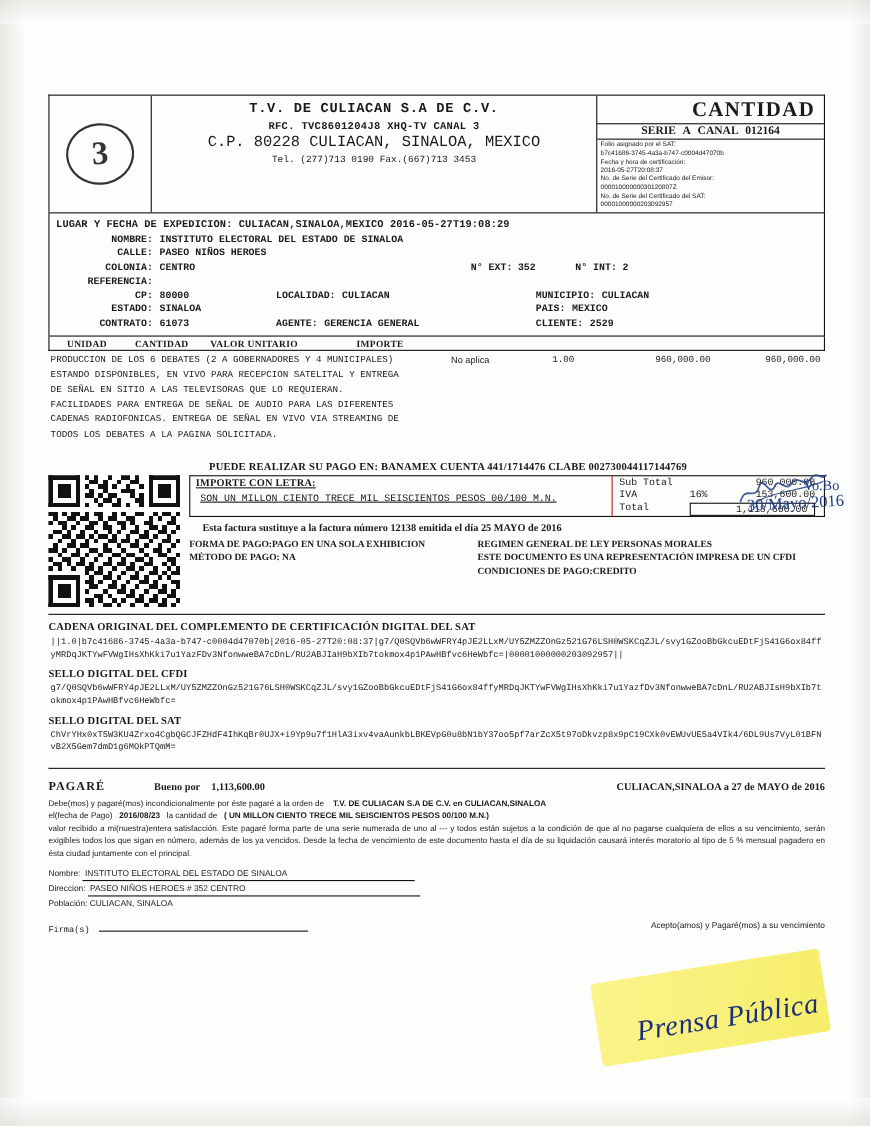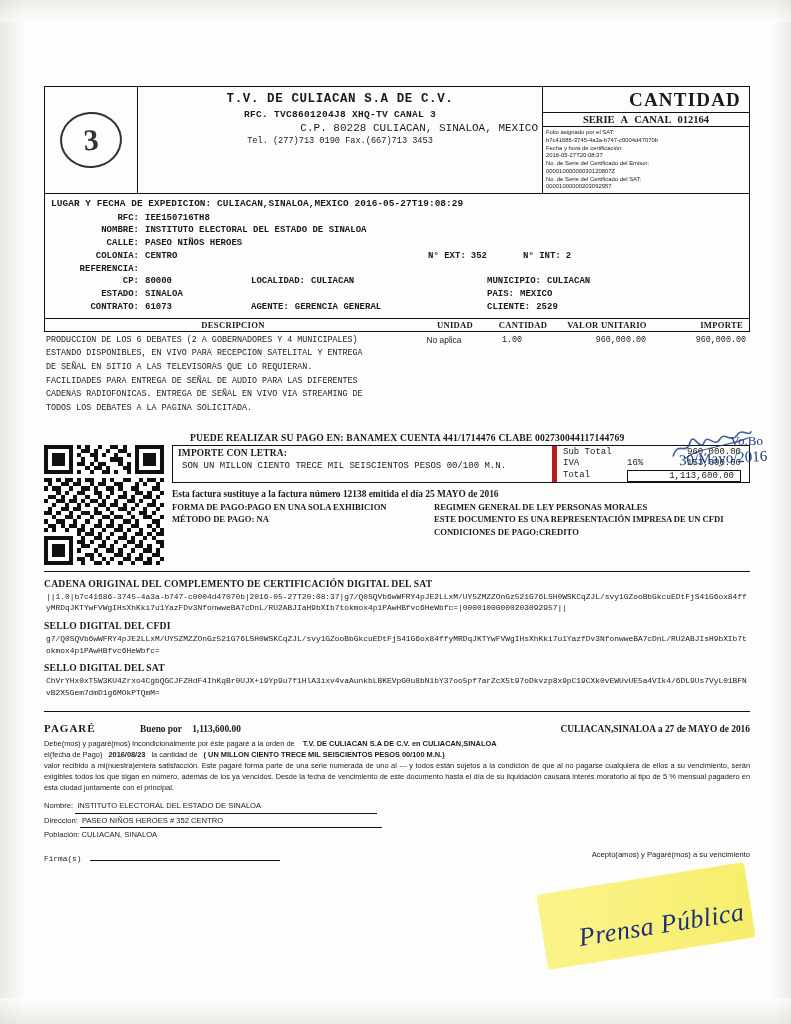--- a/index.html
+++ b/index.html
@@ -92,21 +92,21 @@
     font-weight: bold;
     margin-top: 3px;
     letter-spacing: .3px;
   }
   .hdr-center .l3 {
     font-family: "Liberation Mono", monospace;
     font-size: 8.6px;
     margin-top: 5px;
     letter-spacing: .2px;
   }
-  .hdr-center .l4 { font-family: "Liberation Mono", monospace; font-size: 11px; margin-top: 2px; text-align: right; }
+  .hdr-center .l4 { font-family: "Liberation Mono", monospace; font-size: 14px; margin-top: 2px; }
   .hdr-center .l5 { font-family: "Liberation Mono", monospace; font-size: 8.6px; margin-top: 2px; }
   .hdr-right {
     width: 206px;
     border-left: 1px solid #111;
     padding: 0;
   }
   .factura-title {
     text-align: right;
     font-family: "Liberation Serif", serif;
     font-size: 19px;
@@ -171,21 +171,21 @@
   .ch-imp { width: 86px; text-align: right; padding: 1px 6px 1px 0; }
 
   .concept-body {
     display: flex;
     min-height: 96px;
     font-family: "Liberation Mono", monospace;
     font-size: 8.4px;
     line-height: 1.62;
   }
   .cb-desc { flex: 1; padding: 2px 2px 2px 2px; }
-  .cb-unidad { width: 68px; text-align: center; padding-top: 2px; font-size: 8.4px; }
+  .cb-unidad { width: 68px; padding-top: 2px; font-size: 8.4px; }
   .cb-cant { width: 68px; text-align: center; padding-top: 2px; }
   .cb-vu { width: 100px; text-align: right; padding: 2px 14px 0 0; }
   .cb-imp { width: 86px; text-align: right; padding: 2px 4px 0 0; }
 
   
   .pago-line {
     font-family: "Liberation Serif", serif;
     font-weight: bold;
     font-size: 9.6px;
     letter-spacing: .2px;
@@ -202,22 +202,23 @@
     margin-left: 0;
     flex: none;
   }
   .mid-right { flex: 1; margin-left: 8px; }
   .importe-box {
     border: 1px solid #111;
     display: flex;
   }
   .importe-left {
     flex: 1;
-    border-right: 5px solid #b91c1c;
+    border-right: 1px solid #b91c1c;
     padding: 2px 5px 6px;
+    text-decoration: underline;
   }
   .importe-left .tl {
     font-family: "Liberation Serif", serif;
     font-size: 9.4px;
     font-weight: bold;
     letter-spacing: .2px;
   }
   .importe-left .tv {
     font-family: "Liberation Mono", monospace;
     font-size: 9px;
@@ -416,24 +417,20 @@
       </div>
     </div>
 
     <div class="expo">
       <div class="lugar">
         <span>LUGAR Y FECHA DE EXPEDICION:</span>
         <span>CULIACAN,SINALOA,MEXICO 2016-05-27T19:08:29</span>
       </div>
       <div class="expo-grid">
         <div class="erow">
-          <div class="elabel" style="text-align:right;padding-right:6px;">RFC:</div>
-          <div class="eval">IEE150716TH8</div>
-        </div>
-        <div class="erow">
           <div class="elabel" style="text-align:right;padding-right:6px;">NOMBRE:</div>
           <div class="eval">INSTITUTO ELECTORAL DEL ESTADO DE SINALOA</div>
         </div>
         <div class="erow">
           <div class="elabel" style="text-align:right;padding-right:6px;">CALLE:</div>
           <div class="eval">PASEO NIÑOS HEROES</div>
         </div>
         <div class="erow2">
           <div class="ecol-a">
             <div class="elabel" style="text-align:right;padding-right:6px;">COLONIA:</div>
@@ -488,21 +485,20 @@
           </div>
           <div class="ecol-c">
             <span class="lbl">CLIENTE:</span>
             <span class="lbl" style="margin-left:6px;">2529</span>
           </div>
         </div>
       </div>
     </div>
 
     <div class="concept-head">
-      <div class="ch-desc">DESCRIPCION</div>
       <div class="ch-unidad">UNIDAD</div>
       <div class="ch-cant">CANTIDAD</div>
       <div class="ch-vu">VALOR UNITARIO</div>
       <div class="ch-imp">IMPORTE</div>
     </div>
     <div class="concept-body">
       <div class="cb-desc">
         <div>PRODUCCION DE LOS 6 DEBATES (2 A GOBERNADORES Y 4 MUNICIPALES)</div>
         <div>ESTANDO DISPONIBLES, EN VIVO PARA RECEPCION SATELITAL Y ENTREGA</div>
         <div>DE SEÑAL EN SITIO A LAS TELEVISORAS QUE LO REQUIERAN.</div>
@@ -772,21 +768,21 @@
             </div>
             <div class="trow total">
               <span class="tk">Total</span>
               <span class="tn" style="text-align:right;">
                 <span class="total-val">1,113,600.00</span>
               </span>
             </div>
           </div>
         </div>
 
-        <div class="sust" style="margin-left:0;">Esta factura sustituye a la factura número 12138 emitida el día 25 MAYO de 2016</div>
+        <div class="sust" style="margin-left:12px;">Esta factura sustituye a la factura número 12138 emitida el día 25 MAYO de 2016</div>
         <div class="forma-row" style="margin-left:0;">
           <div class="forma-a">
             <div>FORMA DE PAGO:PAGO EN UNA SOLA EXHIBICION</div>
             <div>MÉTODO DE PAGO: NA</div>
           </div>
           <div class="forma-b">
             <div>REGIMEN GENERAL DE LEY PERSONAS MORALES</div>
             <div>ESTE DOCUMENTO ES UNA REPRESENTACIÓN IMPRESA DE UN CFDI</div>
             <div>CONDICIONES DE PAGO:CREDITO</div>
           </div>

